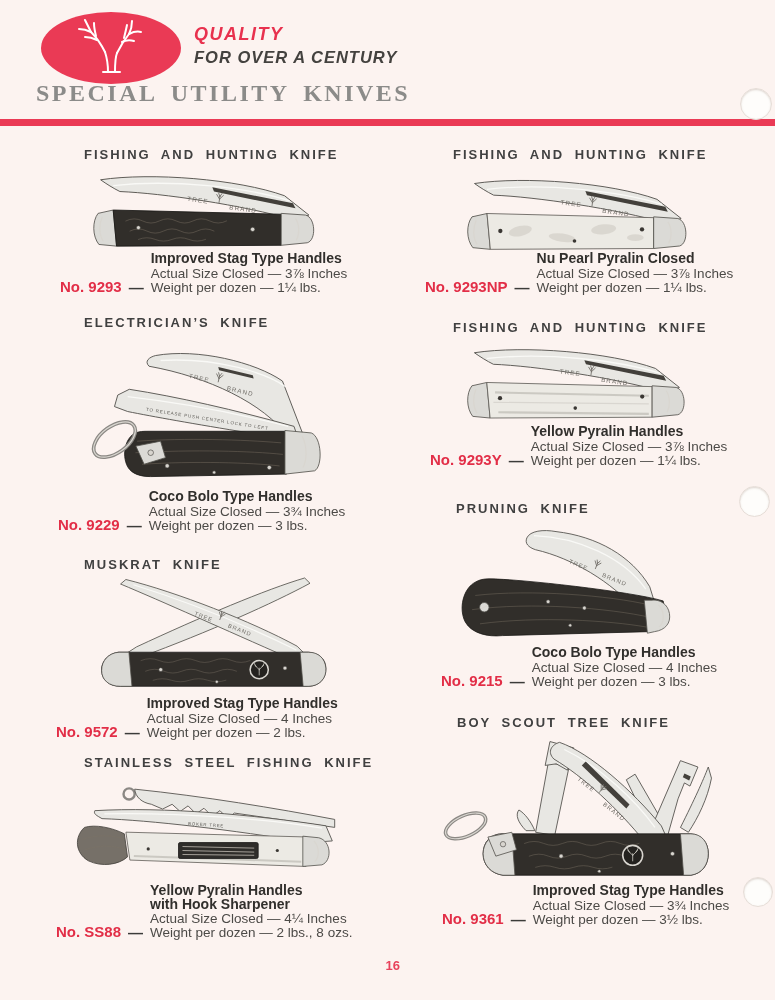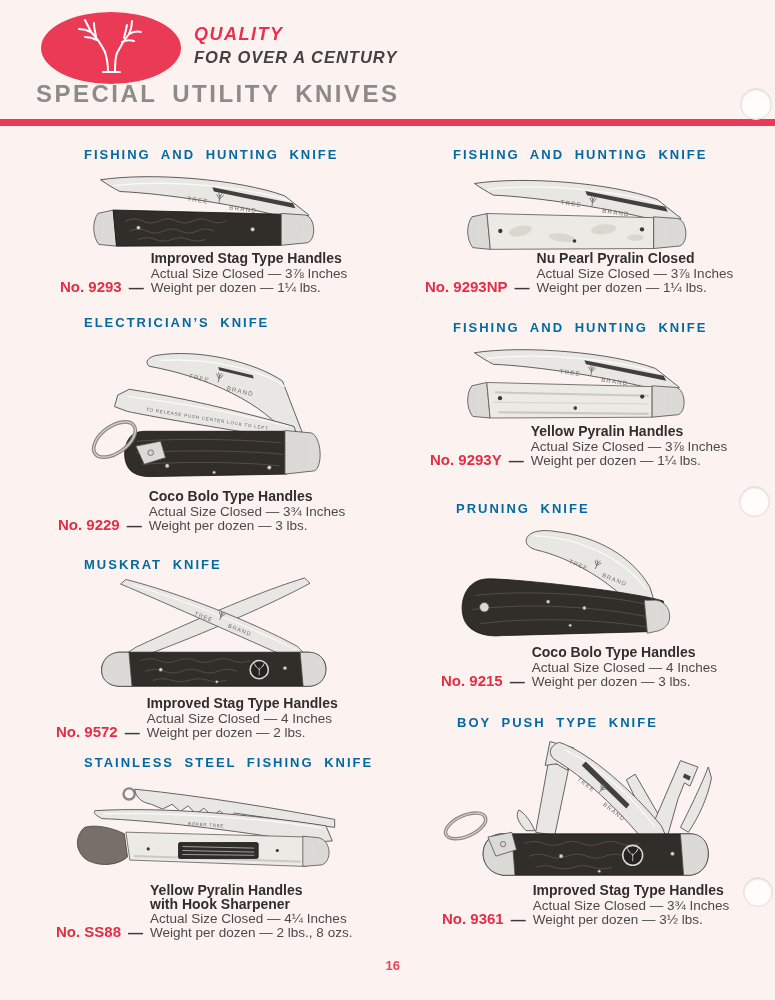--- a/index.html
+++ b/index.html
@@ -6,26 +6,26 @@
   .page{position:relative;width:775px;height:1000px;background:#fcf3f0;
         font-family:"Liberation Sans",sans-serif;overflow:hidden;}
 
   
   .logo-svg{position:absolute;left:36px;top:8px;width:150px;height:80px;}
   .quality{position:absolute;left:194px;top:24px;font-style:italic;font-weight:bold;
            font-size:18px;letter-spacing:1.5px;color:#e8314e;}
   .tagline{position:absolute;left:194px;top:48px;font-style:italic;font-weight:bold;
            font-size:16.5px;letter-spacing:1px;color:#44423f;}
   .page-title{position:absolute;left:36px;top:80px;font-weight:bold;font-size:24px;
-           letter-spacing:2.5px;word-spacing:6px;color:#8b8b89;}
+           letter-spacing:2.5px;word-spacing:6px;color:#8b8b89;font-family:Liberation Serif, serif;}
   .red-rule{position:absolute;left:0;top:119px;width:775px;height:7px;background:#ea3a55;}
 
   
   .sec-header{position:absolute;font-weight:bold;font-size:13px;letter-spacing:2px;
-           word-spacing:5px;color:#0369a1;white-space:nowrap;padding-left:29px;}
+           word-spacing:5px;color:#404040;white-space:nowrap;padding-left:29px;}
   .caption{position:absolute;display:flex;align-items:flex-end;
            font-size:13.5px;line-height:13px;color:#4c4a47;}
   .model{font-weight:bold;font-size:15px;line-height:14px;color:#e22e47;white-space:nowrap;}
   .dash{font-weight:bold;font-size:15px;line-height:13px;color:#3b3b39;margin:0 7px;}
   .desc-name{font-weight:bold;font-size:14px;line-height:13.5px;color:#312f2c;}
   .desc-line{margin-top:1px;}
 
   .knife{position:absolute;}
 
   
@@ -322,21 +322,21 @@
   <div class="caption" style="left:441px;top:646px">
     <span class="model">No. 9215</span>
     <span class="dash">—</span>
     <div>
       <div class="desc-name">Coco Bolo Type Handles</div>
       <div class="desc-line">Actual Size Closed — 4 Inches</div>
       <div class="desc-line">Weight per dozen — 3 lbs.</div>
     </div>
   </div>
 
-  <div class="sec-header" style="left:428px;top:715px">BOY PUSH TYPE KNIFE</div>
+  <div class="sec-header" style="left:428px;top:715px">BOY SCOUT TREE KNIFE</div>
   <svg class="knife" style="left:438px;top:732px;width:278px;height:148px" viewBox="0 0 340 186">
     <path class="bl" d="M300,120 C318,84 328,62 335,44 L339,58 C334,84 322,108 310,126 Z"></path>
     <path class="bl" d="M232,60 L243,53 L284,124 L266,130 Z"></path>
     <path class="bl" d="M118,126 L142,130 L160,44 L134,38 Z"></path>
     <path class="bl" d="M130,42 L136,12 L166,20 L158,48 L144,40 Z"></path>
     <path class="groove" d="M140,22 L158,27 L156,33 L139,28 Z"></path>
     <path class="bl" d="M106,124 C96,114 92,104 97,98 C104,102 112,112 117,124 Z"></path>
     <path class="bl" d="M262,124 L300,36 L322,44 L312,68 L305,64 L297,84 L284,130 Z"></path>
     <path class="groove" d="M305,52 L313,56 L311,61 L303,57 Z"></path>
     <path class="bl" d="M148,13 C186,26 240,74 276,118 L285,138 L256,139 C221,96 178,56 141,34 C132,25 138,16 148,13 Z"></path>

